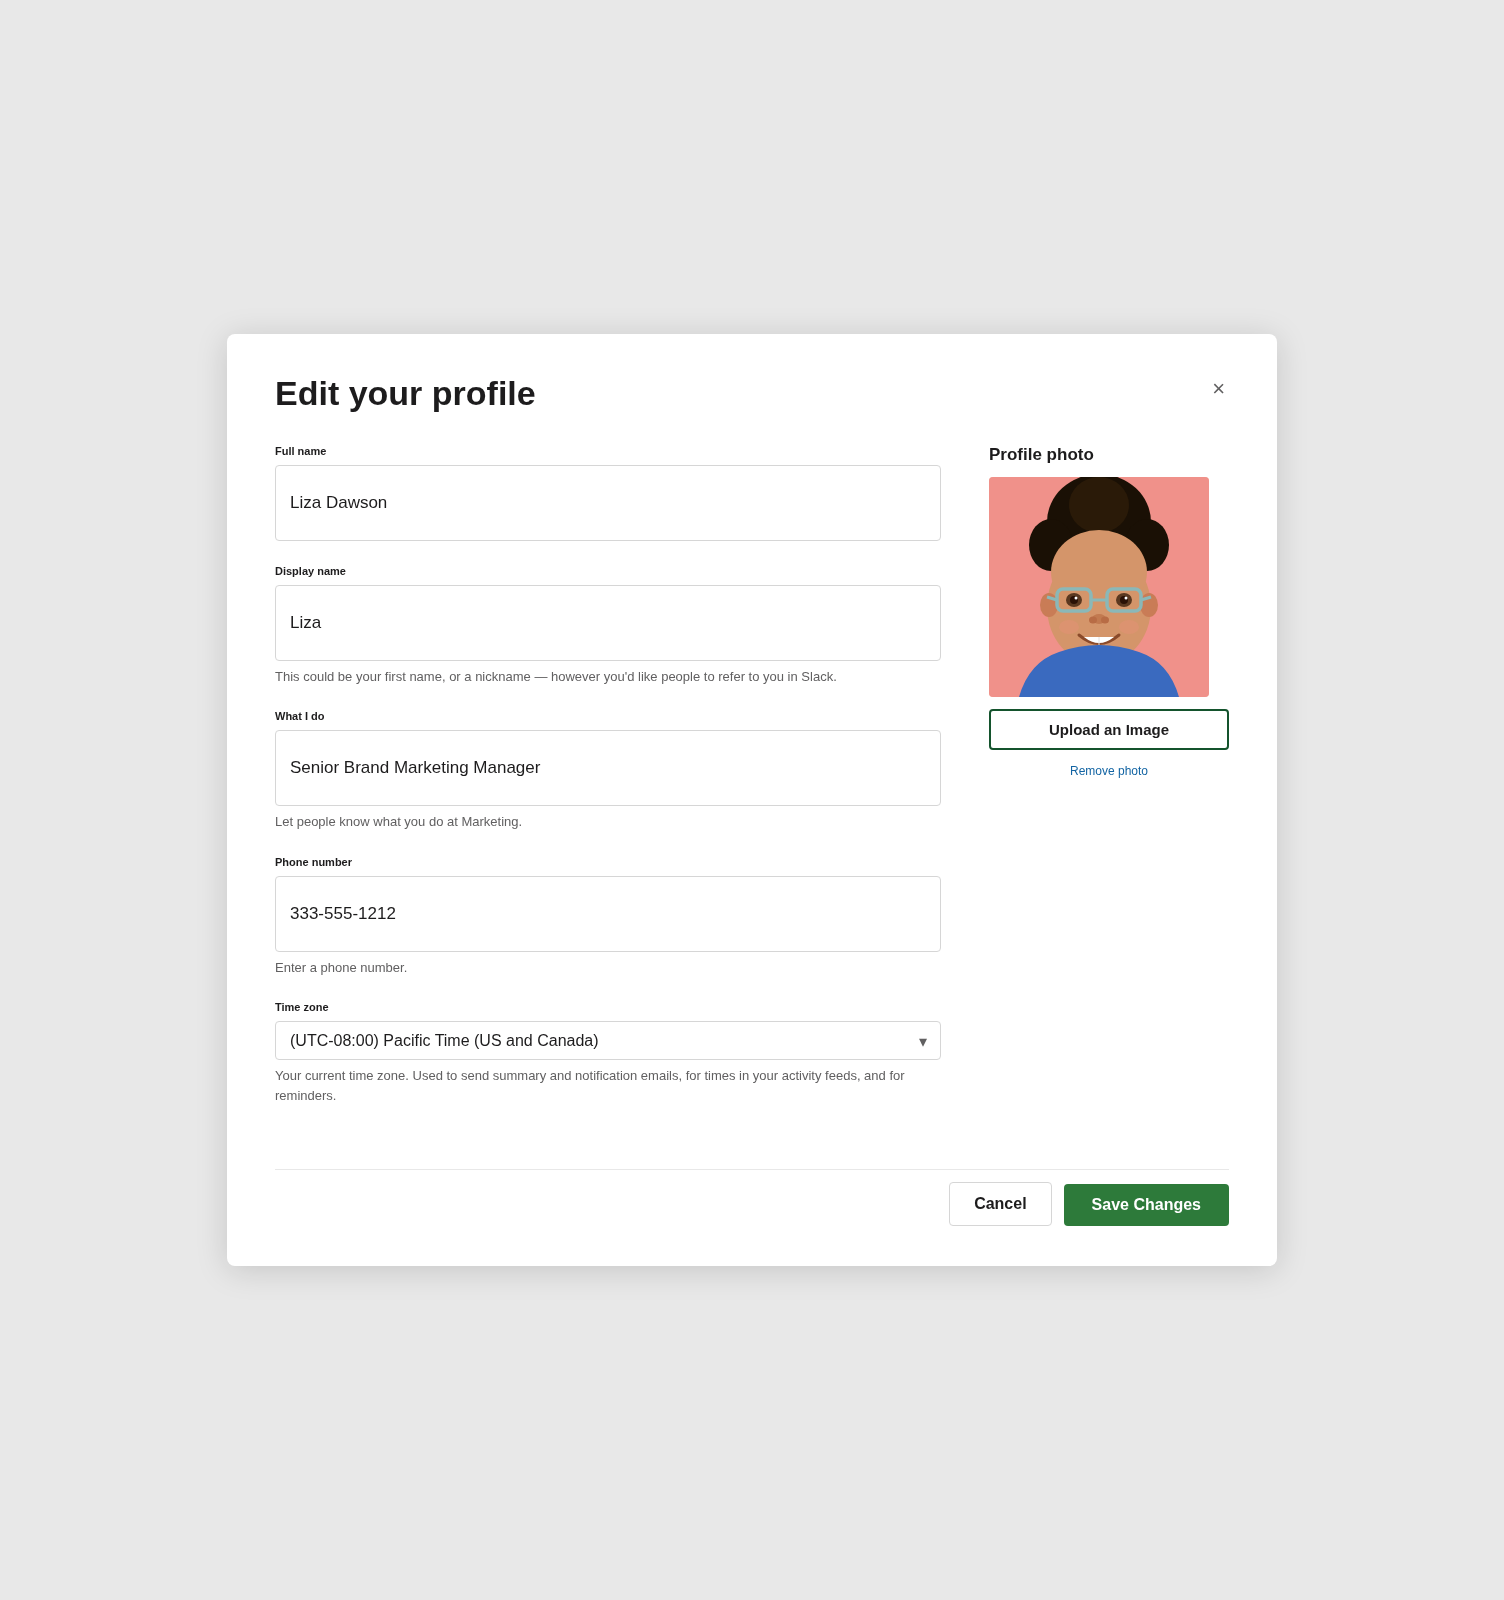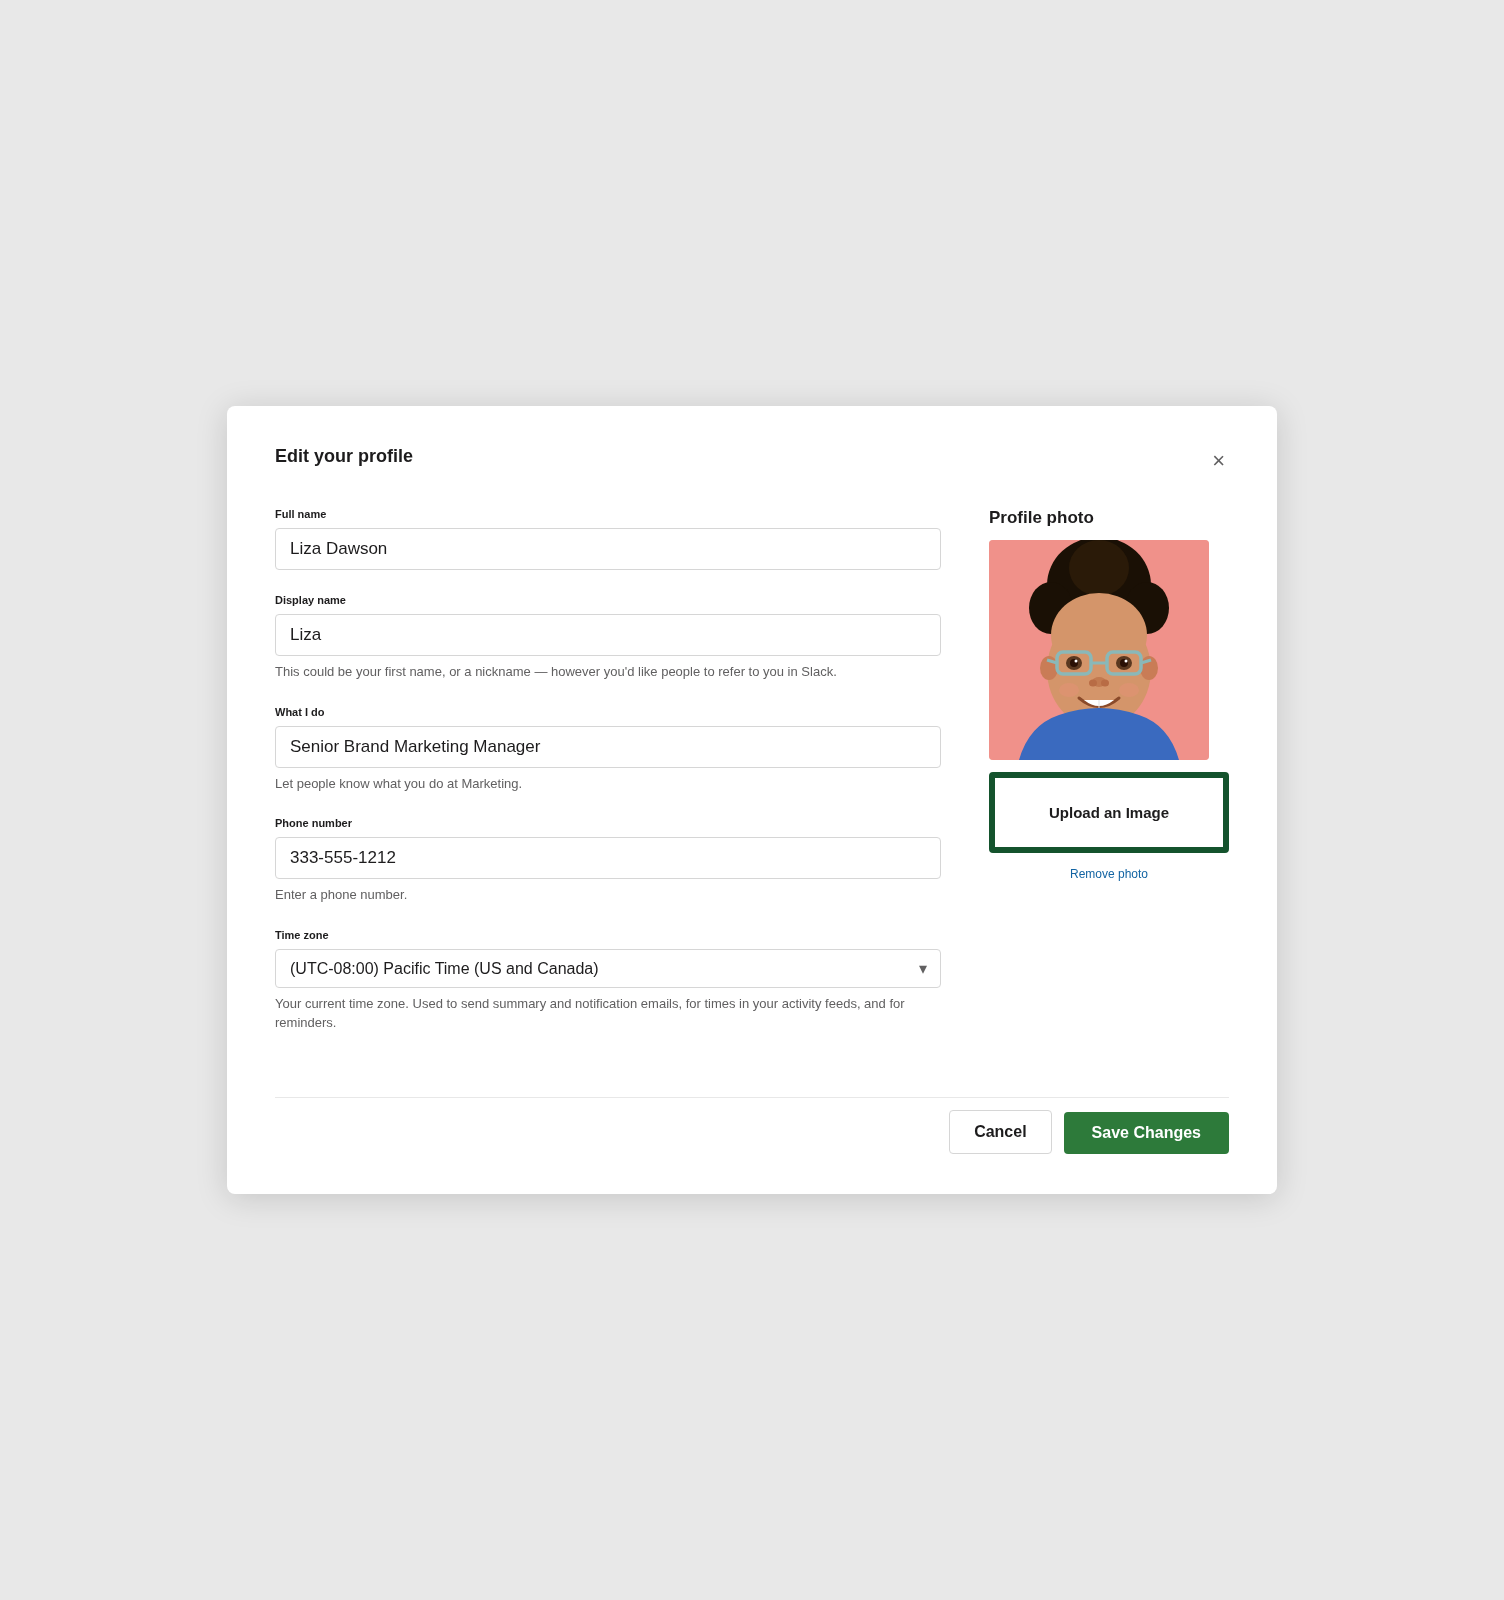--- a/index.html
+++ b/index.html
@@ -36,21 +36,21 @@
     }
 
     .modal-header {
       display: flex;
       align-items: flex-start;
       justify-content: space-between;
       margin-bottom: 32px;
     }
 
     .modal-title {
-      font-size: 18px;
+      font-size: 34px;
       font-weight: 700;
       color: #1d1c1d;
     }
 
     .close-button {
       background: none;
       border: none;
       cursor: pointer;
       color: #616061;
       font-size: 22px;
@@ -83,21 +83,21 @@
     .form-label {
       display: block;
       font-size: 11px;
       font-weight: 700;
       color: #1d1c1d;
       margin-bottom: 8px;
     }
 
     .form-input {
       width: 100%;
-      padding: 10px 14px;
+      padding: 27px 14px;
       font-size: 17px;
       border: 1px solid #d6d6d6;
       border-radius: 4px;
       color: #1d1c1d;
       background: #ffffff;
       outline: none;
     }
 
     .form-hint {
       font-size: 13px;
@@ -124,23 +124,23 @@
     }
 
     
     .avatar-svg {
       width: 100%;
       height: 100%;
     }
 
     .upload-btn {
       width: 100%;
-      padding: 26px 16px;
-      background: #ffffff;
-      border: 6px solid #14532d;
+      padding: 10px 16px;
+      background: #ffffff;
+      border: 2px solid #14532d;
       border-radius: 4px;
       font-size: 15px;
       font-weight: 600;
       color: #1d1c1d;
       cursor: pointer;
       margin-bottom: 10px;
       text-align: center;
     }
 
     .remove-photo-btn {

